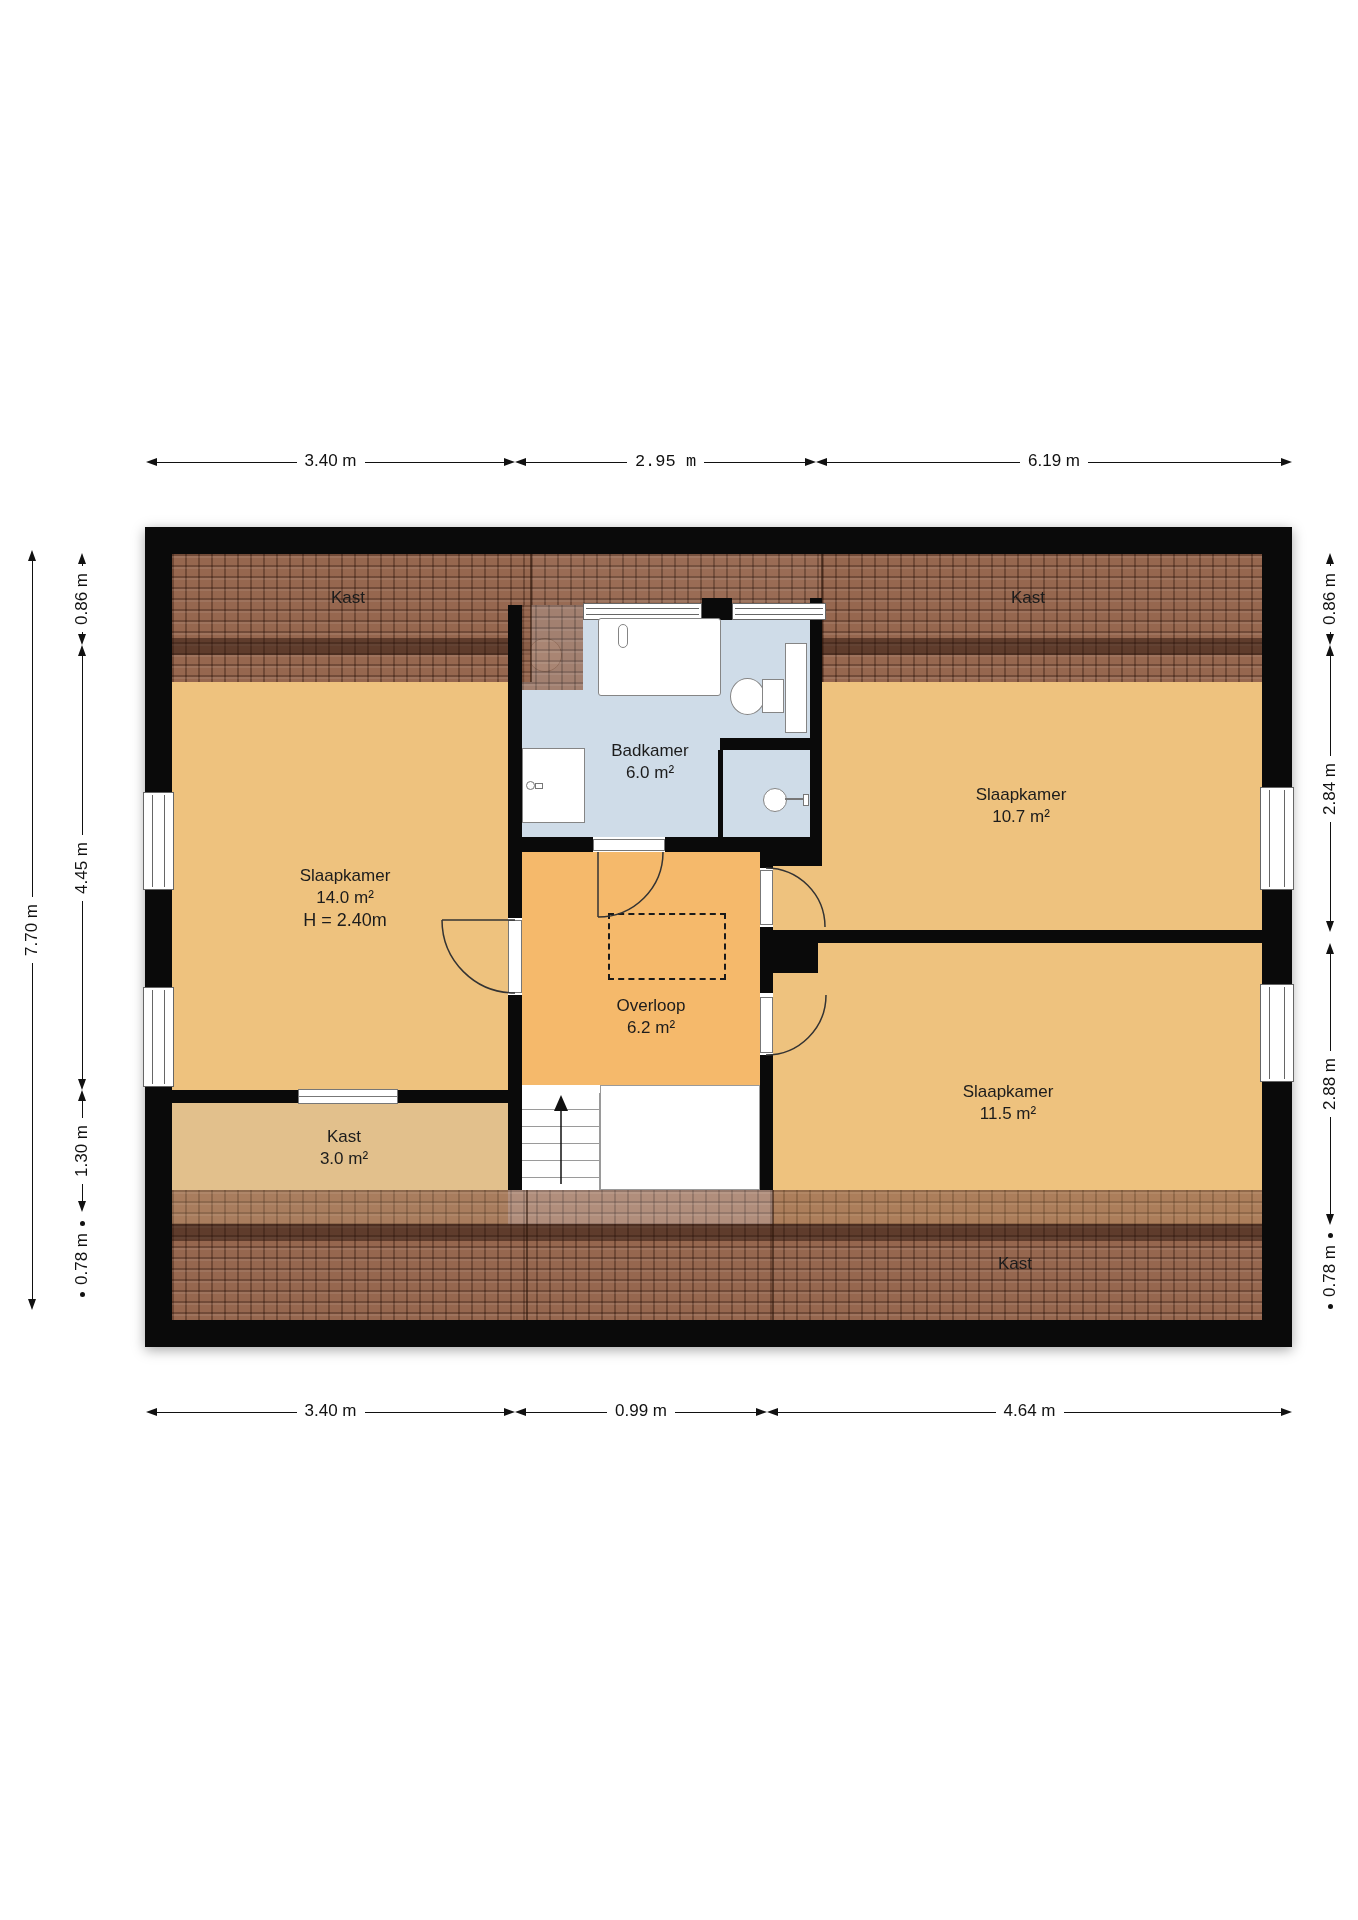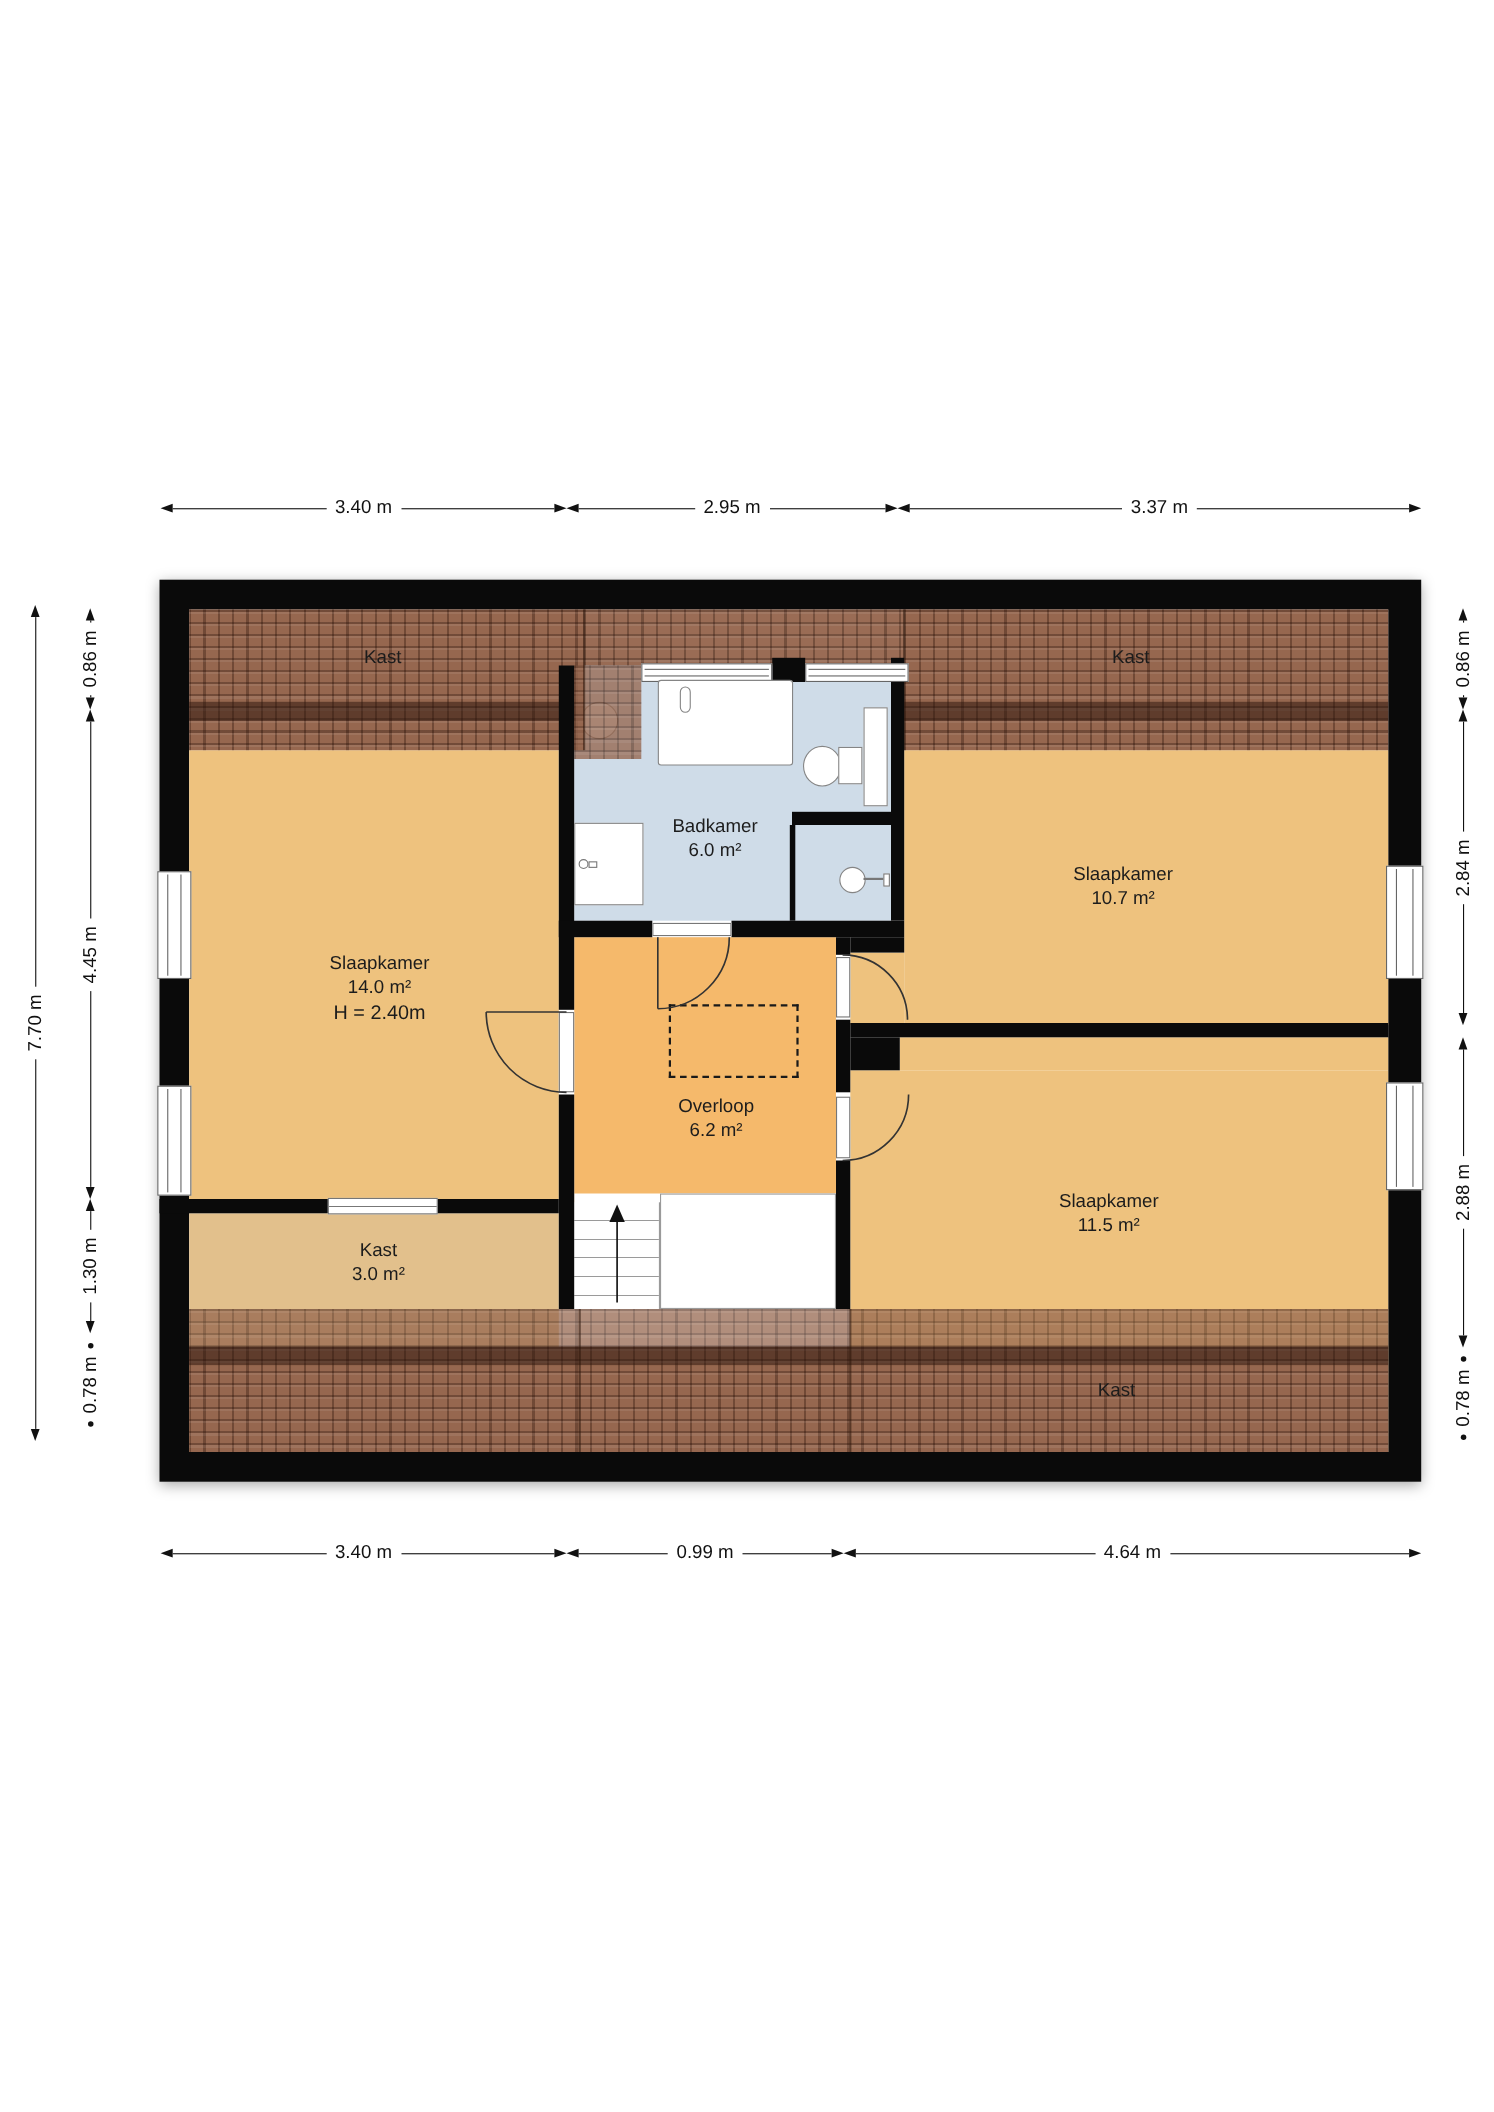--- a/index.html
+++ b/index.html
@@ -179,31 +179,31 @@
     <span>Kast</span>
   </div>
 
   <div class="dh" style="left:146px;top:452px;width:369px;">
     <div class="al"></div>
       <div class="ln"></div>
     <span class="lb">3.40 m</span>
     <div class="ln"></div>
       <div class="ar"></div>
   </div>
-  <div class="dh" style="left:515px;top:452px;width:301px;">
+  <div class="dh" style="left:515px;top:452px;width:301px;font-family:Liberation Mono, monospace;">
     <div class="al"></div>
       <div class="ln"></div>
     <span class="lb">2.95 m</span>
     <div class="ln"></div>
       <div class="ar"></div>
   </div>
   <div class="dh" style="left:816px;top:452px;width:476px;">
     <div class="al"></div>
       <div class="ln"></div>
-    <span class="lb">3.37 m</span>
+    <span class="lb">6.19 m</span>
     <div class="ln"></div>
       <div class="ar"></div>
   </div>
 
   <div class="dh" style="left:146px;top:1402px;width:369px;">
     <div class="al"></div>
       <div class="ln"></div>
     <span class="lb">3.40 m</span>
     <div class="ln"></div>
       <div class="ar"></div>

